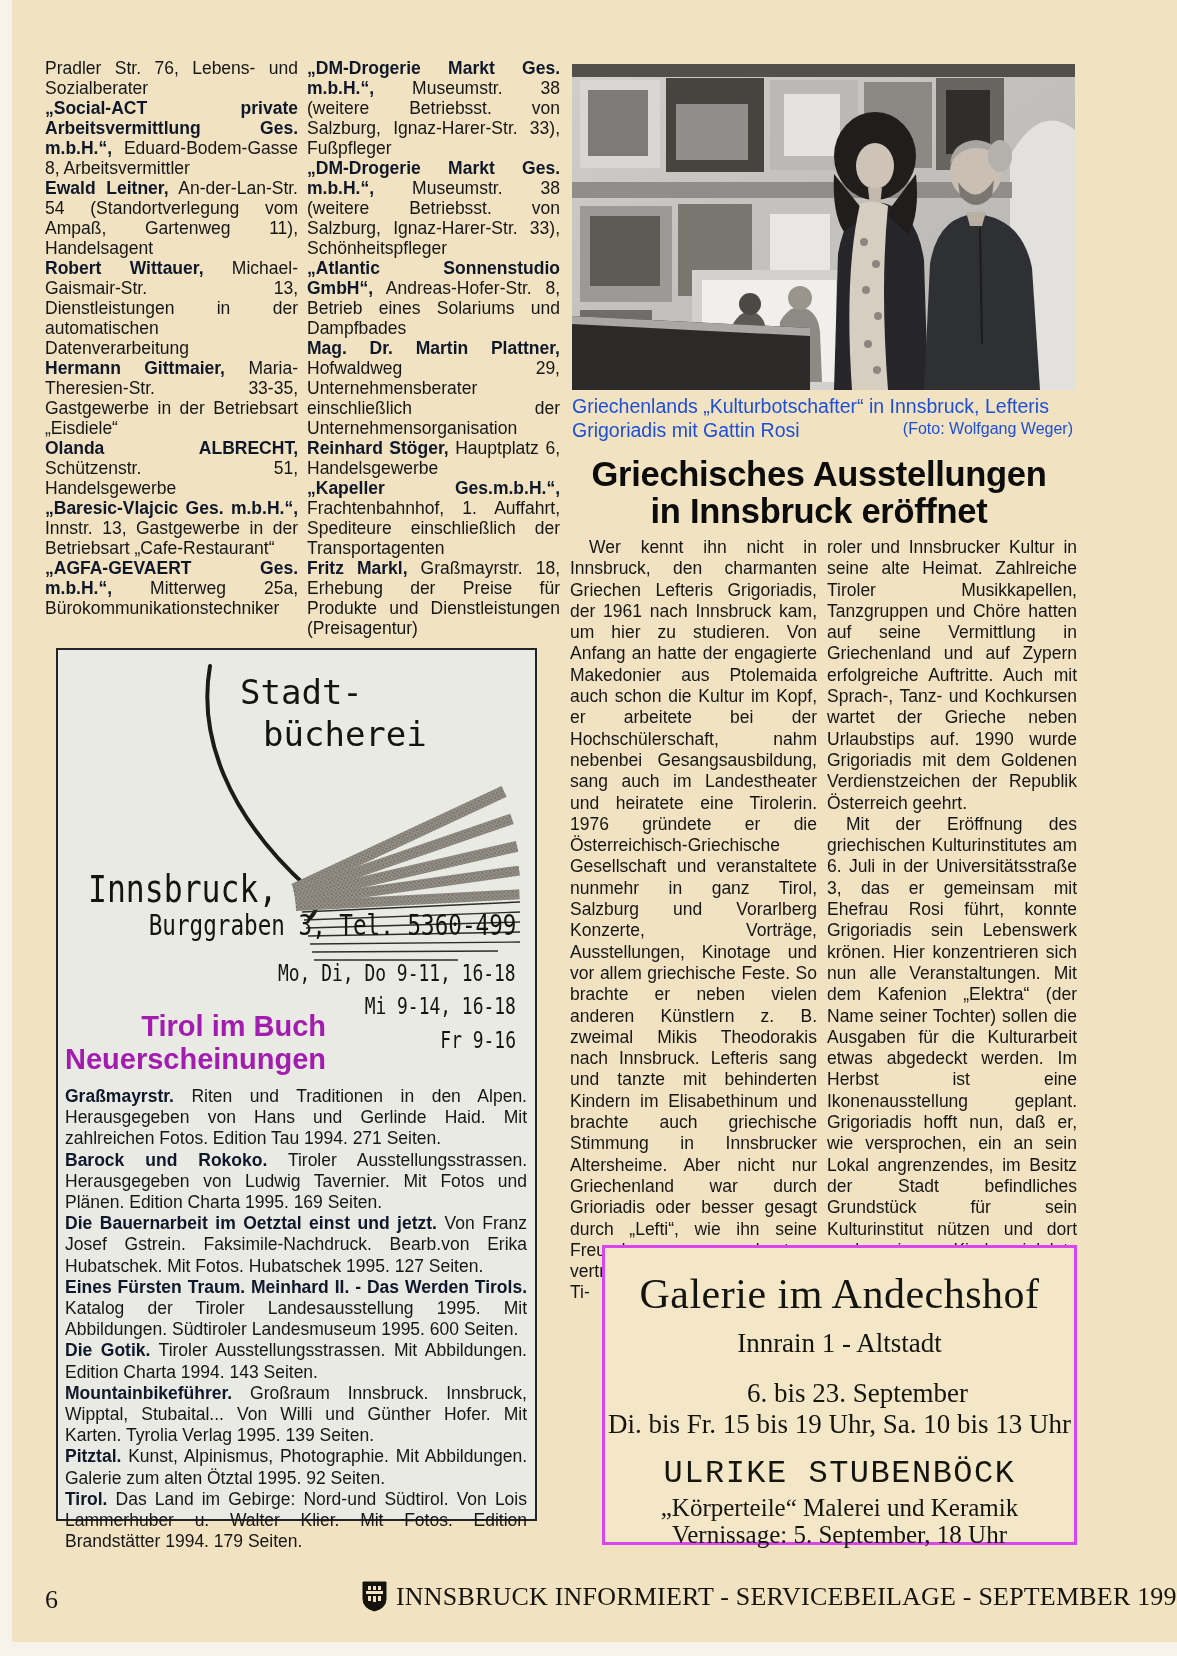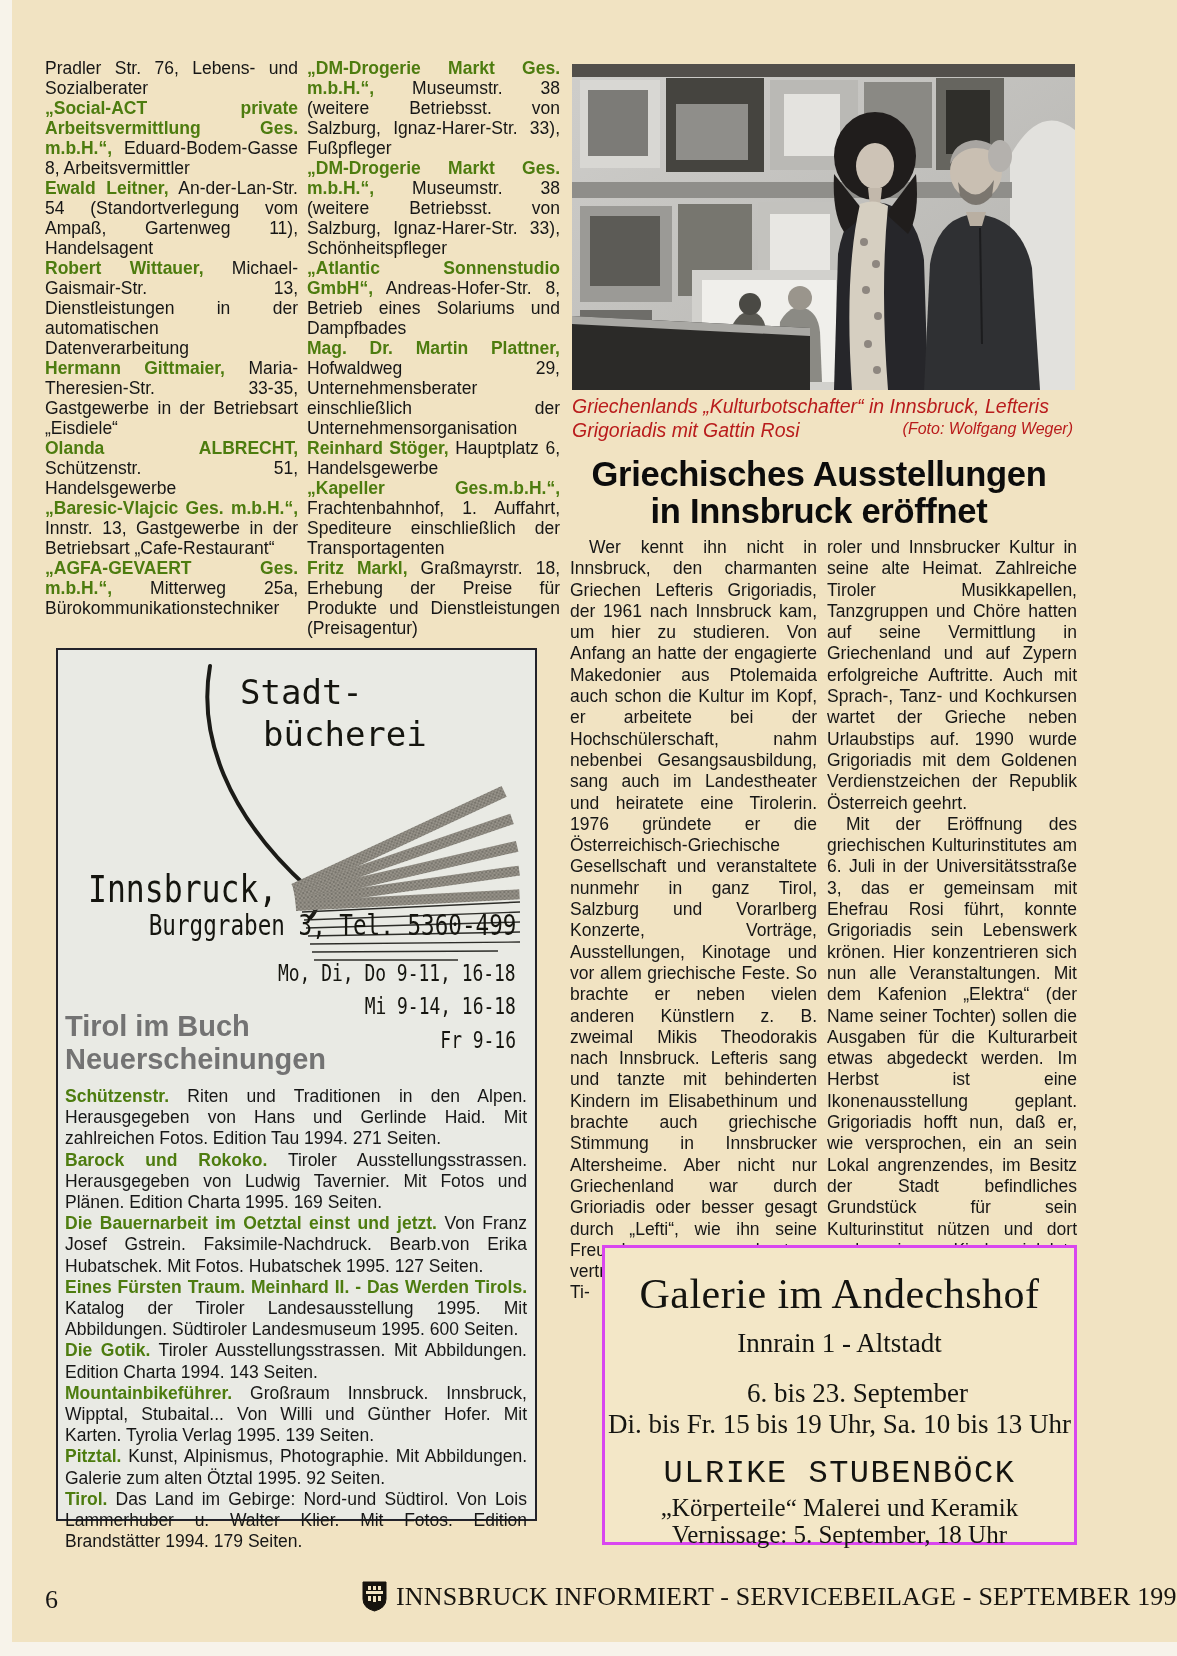--- a/index.html
+++ b/index.html
@@ -6,28 +6,28 @@
   #page{position:relative;width:1177px;height:1656px;background:#f1e3c2;overflow:hidden;
         font-family:"Liberation Sans",sans-serif;color:#161616;}
   .scan-left{position:absolute;left:0;top:0;width:12px;height:1656px;background:#f7f3ea;}
   .scan-bottom{position:absolute;left:0;top:1642px;width:1177px;height:14px;background:#f7f3ea;}
 
   
   .dircol{position:absolute;top:58px;}
   #dir-col1{left:45px;width:253px;}
   #dir-col2{left:307px;width:253px;}
   .dircol p{margin:0;font-size:17.5px;line-height:20px;text-align:justify;hyphens:auto;}
-  .dircol strong, .booklist strong{font-weight:700;color:#4d7c0f;margin-top:29px;}
+  .dircol strong, .booklist strong{font-weight:700;color:#0f172a;margin-top:29px;}
 
   
   .photo{position:absolute;left:572px;top:64px;width:503px;height:326px;background:#c6c5c1;}
   .photo svg{display:block;width:100%;height:100%;}
 
-  .caption{position:absolute;left:572px;top:394px;width:503px;font-style:italic;
-           font-size:19.5px;line-height:24px;color:#b91c1c;}
+  .caption{position:absolute;left:572px;top:394px;width:503px;
+           font-size:19.5px;line-height:24px;color:#1d4ed8;}
   .caption .credit{position:absolute;right:2px;bottom:1px;font-size:16px;}
 
   .headline{position:absolute;left:558px;top:456px;width:522px;text-align:center;
             font-weight:700;font-size:34.5px;line-height:37px;letter-spacing:-0.3px;color:#0c0c0c;}
 
   .artcol{position:absolute;top:537px;}
   #art-col1{left:570px;width:247px;}
   #art-col2{left:827px;width:250px;}
   .artcol p{margin:0;font-size:17.5px;line-height:21.3px;text-align:justify;hyphens:auto;}
   .artcol p.ind{text-indent:19px;}
@@ -40,21 +40,21 @@
   #lw-stadt{left:182px;top:22px;font-size:34px;}
   #lw-buecherei{left:205px;top:64px;font-size:34px;}
   #lw-city{left:30px;top:218px;font-size:37px;transform:scaleX(.85);transform-origin:left;}
   .logo-right{position:absolute;right:19px;font-family:"DejaVu Sans Mono",monospace;color:#15150f;
               white-space:nowrap;transform:scaleX(.78);transform-origin:right;}
   #lw-address{top:258px;font-size:29px;}
   #lw-h0{top:310px;font-size:23px;}
   #lw-h1{top:343px;font-size:23px;}
   #lw-h2{top:377px;font-size:23px;}
 
-  .books-head{position:absolute;left:7px;top:360px;font-weight:700;font-size:29px;line-height:33px;color:#737373;}
+  .books-head{position:absolute;left:7px;top:360px;font-weight:700;font-size:29px;line-height:33px;color:#a21caf;text-align:right;}
   .booklist{position:absolute;left:7px;top:436px;width:462px;}
   .booklist p{margin:0;font-size:17.5px;line-height:21.2px;text-align:justify;hyphens:auto;}
 
   
   .galbox{position:absolute;left:602px;top:1245px;width:475px;height:300px;background:#f3e7c7;
           border:3px solid #d946ef;box-sizing:border-box;text-align:center;
           font-family:"Liberation Serif",serif;color:#141410;}
   .galbox div{position:absolute;left:0;width:100%;}
   .gal-title{top:22px;font-size:42px;letter-spacing:.5px;}
   .gal-addr{top:80px;font-size:27px;}
@@ -220,21 +220,21 @@
     <div class="logo-right" id="lw-address">Burggraben 3, Tel. 5360-499</div>
     <div class="logo-right" id="lw-h0">Mo, Di, Do 9-11, 16-18</div>
     <div class="logo-right" id="lw-h1">Mi 9-14, 16-18</div>
     <div class="logo-right" id="lw-h2">Fr 9-16</div>
 
     <div class="books-head">
       <div>Tirol im Buch</div>
       <div>Neuerscheinungen</div>
     </div>
     <div class="booklist" id="book-list">
-        <p><strong>Schützenstr.</strong> Riten und Traditionen in den Alpen. Herausgegeben von Hans und Gerlinde Haid. Mit zahlreichen Fotos. Edition Tau 1994.   271 Seiten.</p>
+        <p><strong>Graßmayrstr.</strong> Riten und Traditionen in den Alpen. Herausgegeben von Hans und Gerlinde Haid. Mit zahlreichen Fotos. Edition Tau 1994.   271 Seiten.</p>
         <p><strong>Barock und Rokoko.</strong> Tiroler Ausstellungsstrassen. Herausgegeben von Ludwig Tavernier. Mit Fotos und Plänen. Edition Charta 1995.    169 Seiten.</p>
         <p><strong>Die Bauernarbeit im Oetztal einst und jetzt.</strong> Von Franz Josef Gstrein. Faksimile-Nachdruck. Bearb.von Erika Hubatschek. Mit Fotos. Hubatschek 1995.  127 Seiten.</p>
         <p><strong>Eines Fürsten Traum. Meinhard II. - Das Werden Tirols.</strong> Katalog der Tiroler Landesausstellung 1995. Mit Abbildungen. Südtiroler Landesmuseum 1995.  600 Seiten.</p>
         <p><strong>Die Gotik.</strong> Tiroler Ausstellungsstrassen. Mit Abbildungen. Edition Charta 1994. 143 Seiten.</p>
         <p><strong>Mountainbikeführer.</strong> Großraum Innsbruck. Innsbruck, Wipptal, Stubaital... Von Willi und Günther Hofer. Mit Karten. Tyrolia Verlag 1995.  139 Seiten.</p>
         <p><strong>Pitztal.</strong> Kunst, Alpinismus, Photographie. Mit Abbildungen. Galerie zum alten Ötztal 1995.  92 Seiten.</p>
         <p><strong>Tirol.</strong> Das Land im Gebirge: Nord-und Südtirol. Von Lois Lammerhuber u. Walter Klier. Mit Fotos. Edition Brandstätter 1994. 179 Seiten.</p>
       </div>
   </div>
 

